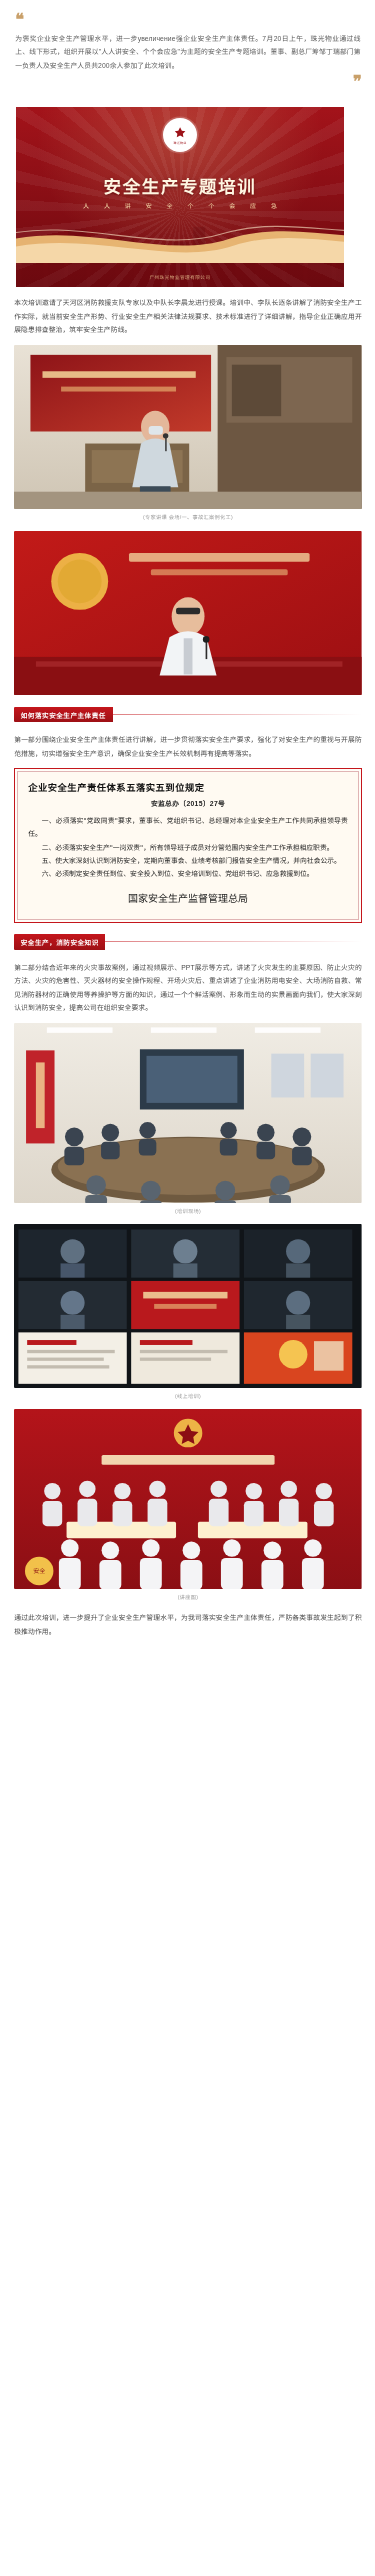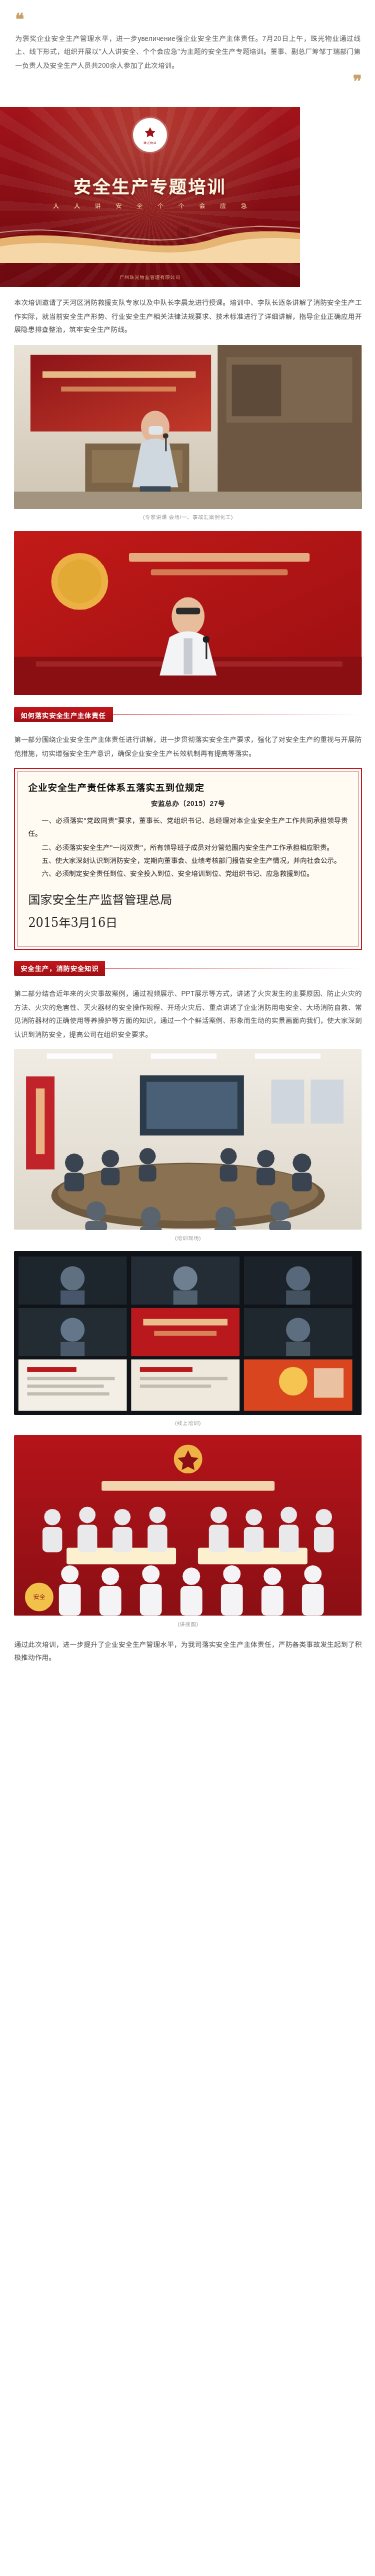--- a/index.html
+++ b/index.html
@@ -45,26 +45,27 @@
     font-size: 6.8px;
     line-height: 2.0;
     color: #5a5a5a;
     text-align: justify;
     letter-spacing: 0.1px;
   }
 
   
   .banner {
     position: relative;
-    width: 300px;
+    width: 328px;
     height: 180px;
     background:
       radial-gradient(ellipse at 50% 18%, rgba(255,220,150,0.22) 0%, rgba(160,24,24,0) 62%),
       linear-gradient(180deg, #a3131a 0%, #8e0f16 40%, #7c0c12 72%, #6d0a10 100%);
     overflow: hidden;
+    margin-left: 16px;
   }
   .banner .hbuildings {
     position: absolute;
     left: 0; right: 0; bottom: 0;
     height: 82px;
     opacity: .25;
   }
   .banner .sunburst {
     position: absolute;
     left: 50%; top: -142px;
@@ -223,22 +224,22 @@
   }
   .doc-p {
     font-size: 6.8px;
     line-height: 1.95;
     color: #1e1e1e;
     text-align: justify;
     text-indent: 2em;
     font-family: "DejaVu Serif", "Liberation Serif", serif;
   }
   .doc-sign {
-    text-align: left;
-    font-size: 12px;
+    text-align: center;
+    font-size: 10px;
     color: #1e1e1e;
     margin-top: 7.7px;
     line-height: 1.9;
     font-family: "DejaVu Serif", "Liberation Serif", serif;
   }
 
   
   .grid-photo { padding: 6.6px 14.2px 0 14.2px; }
 
   
@@ -382,21 +383,20 @@
   <div class="doc-frame">
     <div class="doc-inner">
       <div class="doc-title">企业安全生产责任体系五落实五到位规定</div>
       <div class="doc-subtitle">安监总办〔2015〕27号</div>
       <div class="doc-p">一、必须落实"党政同责"要求，董事长、党组织书记、总经理对本企业安全生产工作共同承担领导责任。</div>
       <div class="doc-p">二、必须落实安全生产"一岗双责"，所有领导班子成员对分管范围内安全生产工作承担相应职责。</div>
       <div class="doc-p">五、使大家深刻认识到消防安全，定期向董事会、业绩考核部门报告安全生产情况，并向社会公示。</div>
       <div class="doc-p">六、必须制定安全责任到位、安全投入到位、安全培训到位、党组织书记、应急救援到位。</div>
       <div class="doc-sign">
         <div>国家安全生产监督管理总局</div>
-        <div>2015年3月16日</div>
       </div>
     </div>
   </div>
 
   <div class="head-bar">
     <div class="tag">安全生产，消防安全知识</div>
     <div class="tail"></div>
   </div>
 
   <div class="section">

